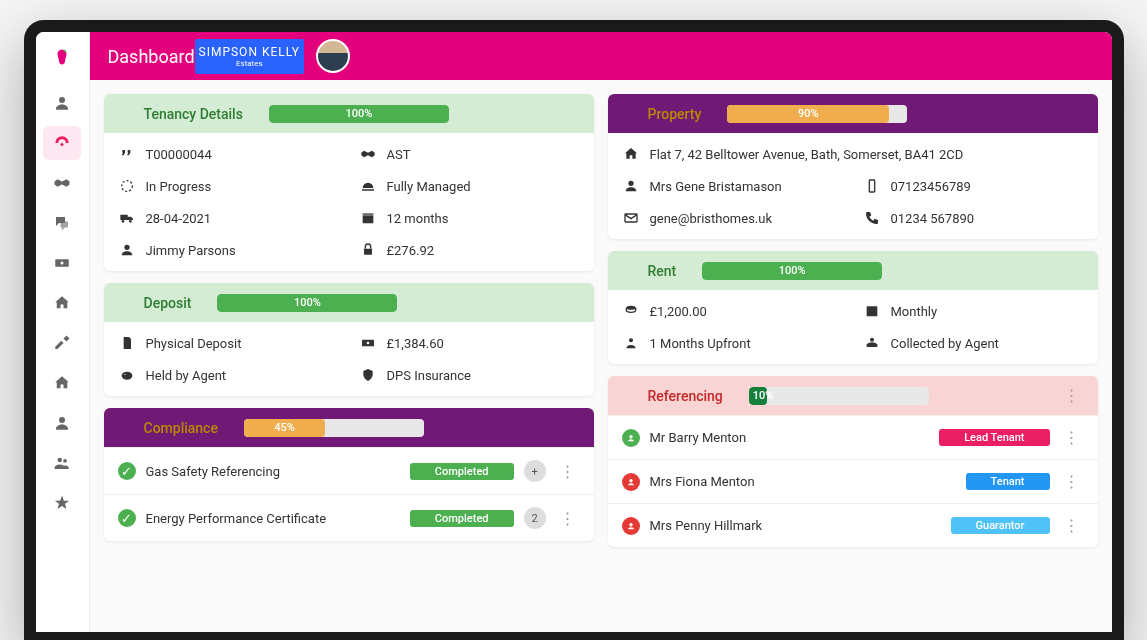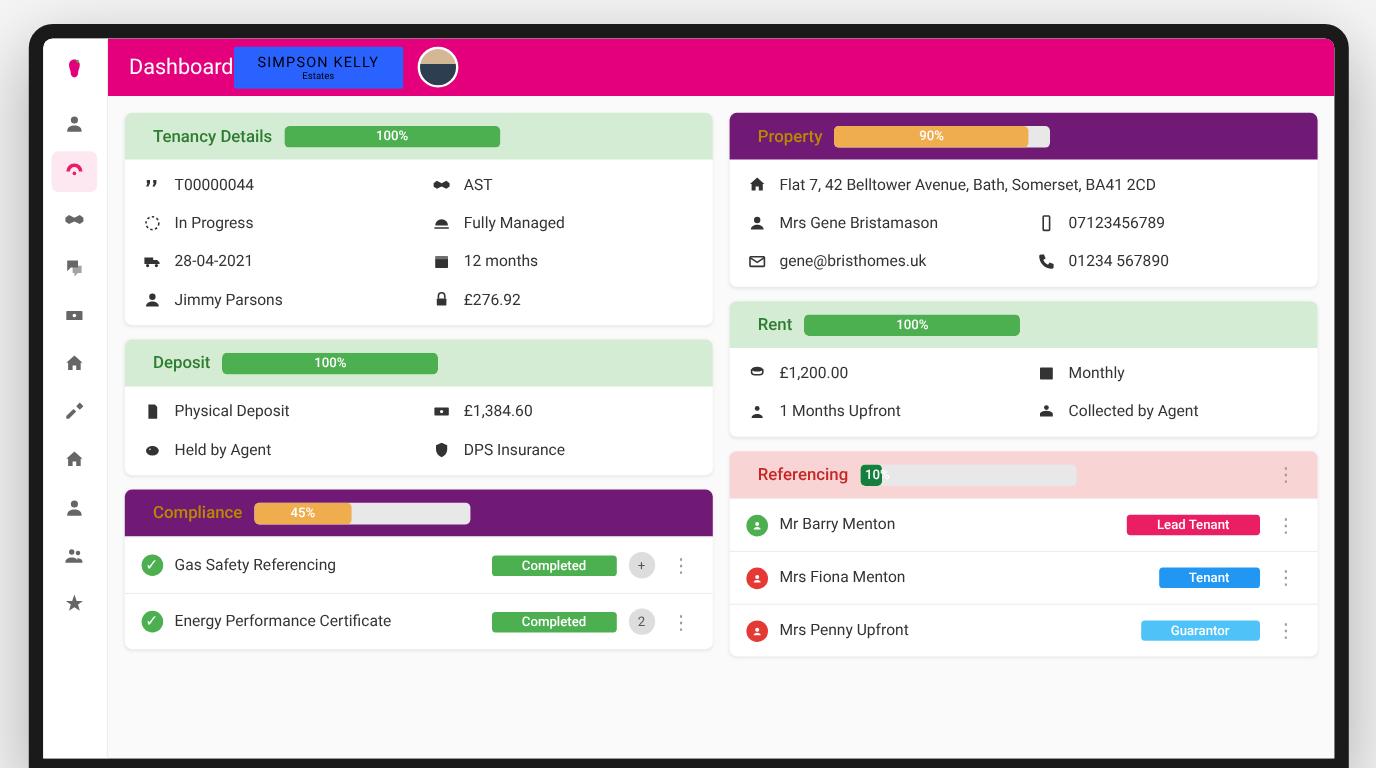--- a/index.html
+++ b/index.html
@@ -8,27 +8,27 @@
 .screen{display:flex;height:600px}
 .sidebar{width:54px;background:#fff;border-right:1px solid #eee;display:flex;flex-direction:column;align-items:center;padding:10px 0;gap:6px}
 .logo{width:30px;height:30px;display:flex;align-items:center;justify-content:center;margin-bottom:8px}
 .nav-item{width:38px;height:34px;display:flex;align-items:center;justify-content:center;border-radius:6px;cursor:pointer;color:#666}
 .nav-item.active{background:#fde7f1;color:#e91e63}
 .nav-item svg,.logo svg{width:18px;height:18px}
 .main{flex:1;display:flex;flex-direction:column;overflow:hidden}
 .header{height:48px;background:#e4007c;display:flex;align-items:center;padding:0 18px;color:#fff}
 .header h1{font-size:18px;font-weight:400}
 .header-right{display:flex;align-items:center;gap:12px}
-.brand{background:#2962ff;color:#000000;padding:6px 20px;border-radius:2px;text-align:center;font-size:12px;letter-spacing:1px}
+.brand{background:#2962ff;color:#ffffff;padding:6px 4px;border-radius:2px;text-align:center;font-size:12px;letter-spacing:1px}
 .brand-sub{font-size:8px;letter-spacing:0}
 .avatar{width:34px;height:34px;border-radius:50%;background:linear-gradient(#d4b896 40%,#2c3e50 40%);border:2px solid #fff}
 .content{flex:1;padding:14px;background:#fafafa;overflow-y:auto;display:flex;gap:14px}
 .col{flex:1;display:flex;flex-direction:column;gap:12px}
 .card{background:#fff;border-radius:6px;box-shadow:0 1px 3px rgba(0,0,0,.08)}
-.card-header{padding:10px 14px;display:flex;align-items:center;gap:10px;border-radius:6px 6px 0 0}
+.card-header{padding:10px 14px;display:flex;align-items:center;gap:26px;border-radius:6px 6px 0 0}
 .card-header.green{background:#d4ecd4;color:#2e7d32}
 .card-header.yellow{background:#701a75;color:#b88a00}
 .card-header.pink{background:#f8d4d4;color:#c62828}
 .card-title{font-weight:500;font-size:14px;flex:0 0 auto}
 .progress-wrap{flex:1;display:flex;}
 .progress{width:180px;height:18px;background:#e8e8e8;border-radius:4px;position:relative;overflow:hidden}
 .progress-fill{height:100%;background:#4caf50;border-radius:4px;display:flex;align-items:center;justify-content:center;color:#fff;font-size:11px;font-weight:500}
 .progress-fill.warn{background:#f0ad4e}
 .progress-fill.danger{background:#15803d}
 .card-body{padding:12px 14px}
@@ -476,21 +476,21 @@
                 </div>
         </div>
         <div class="list-row">
           <div class="list-left">
                   <span class="ic-circle red">
                     <svg width="10" height="10" viewBox="0 0 24 24" fill="#fff">
                       <circle cx="12" cy="9" r="4"></circle>
                       <path d="M5 20c0-3 3-5 7-5s7 2 7 5H5z"></path>
                     </svg>
                   </span>
-                  <span>Mrs Penny Upfront</span>
+                  <span>Mrs Penny Hillmark</span>
                 </div>
           <div class="row-right">
                   <span class="badge cyan">Guarantor</span>
                   <span class="kebab">⋮</span>
                 </div>
         </div>
       </div>
     </div>
   </div>
 </div>

